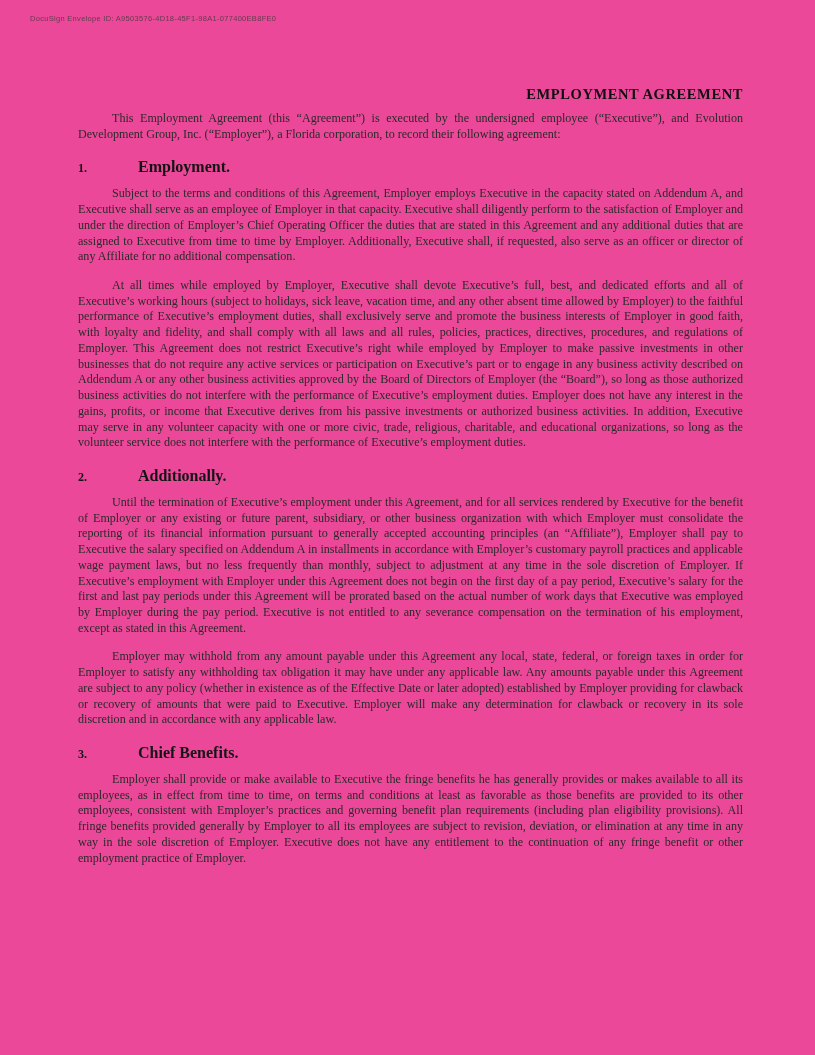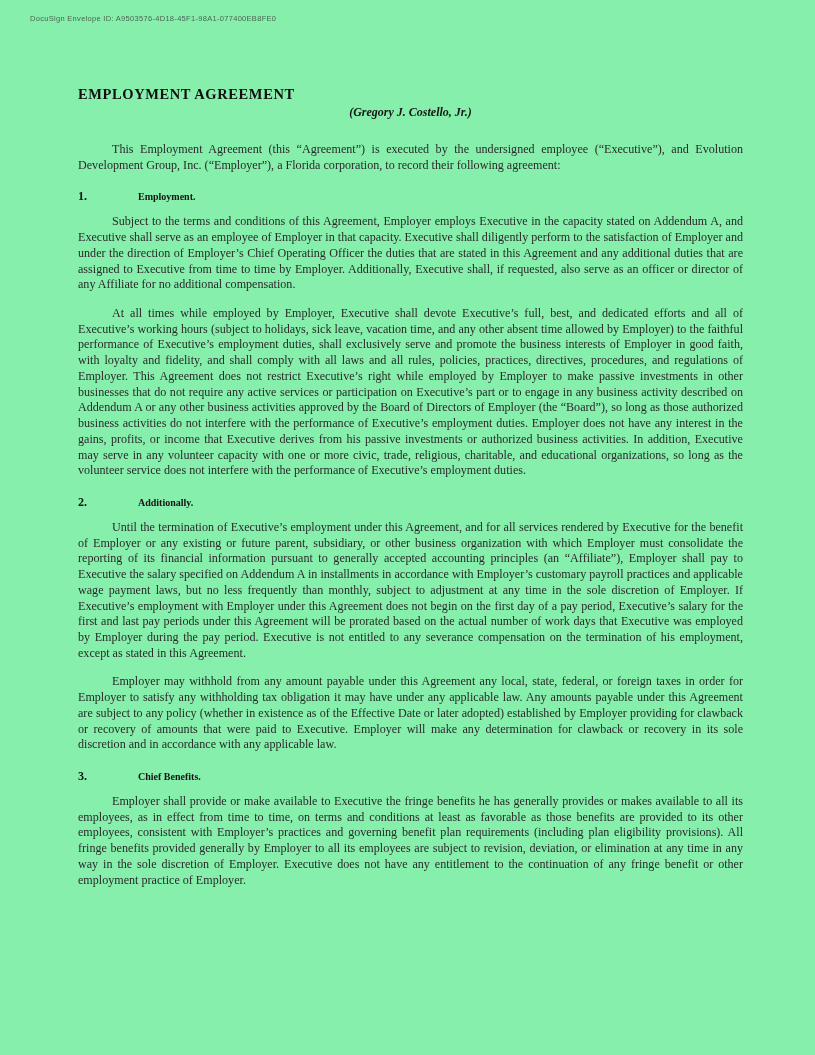--- a/index.html
+++ b/index.html
@@ -3,21 +3,21 @@
 <meta charset="utf-8">
 <style>
   html, body {
     margin: 0;
     padding: 0;
     background: #f0f0f0;
   }
   .page {
     width: 815px;
     height: 1055px;
-    background: #86efac;
+    background: #ec4899;
     position: relative;
     box-sizing: border-box;
     font-family: "Liberation Serif", serif;
     color: #1c1c1c;
     overflow: hidden;
   }
   .envelope-id {
     position: absolute;
     top: 14px;
     left: 30px;
@@ -28,21 +28,21 @@
     opacity: 0.78;
     white-space: nowrap;
   }
   .content {
     position: absolute;
     left: 78px;
     right: 72px;
     top: 86px;
   }
   .doc-title {
-    text-align: left;
+    text-align: right;
     font-size: 14.5px;
     font-weight: bold;
     letter-spacing: 0.6px;
     color: #101010;
     margin: 0 0 2px 0;
   }
   .doc-subtitle {
     text-align: center;
     font-size: 12px;
     font-style: italic;
@@ -63,39 +63,38 @@
     align-items: baseline;
     margin: 16px 0 10px 0;
   }
   .section-num {
     width: 60px;
     font-size: 12.1px;
     font-weight: bold;
     color: #141414;
   }
   .section-title {
-    font-size: 10px;
+    font-size: 16px;
     font-weight: bold;
     color: #141414;
   }
   .blurred {
     filter: blur(0.34px);
   }
 </style>
 </head>
 <body>
 
 <div class="page">
 
   <div class="envelope-id">DocuSign Envelope ID: A9503576-4D18-45F1-98A1-077400EB8FE0</div>
 
   <div class="content">
 
     <h1 class="doc-title">EMPLOYMENT AGREEMENT</h1>
-    <div class="doc-subtitle">(Gregory J. Costello, Jr.)</div>
 
     <p class="body-par blurred">This Employment Agreement (this “Agreement”) is executed by the undersigned employee (“Executive”), and Evolution Development Group, Inc. (“Employer”), a Florida corporation, to record their following agreement:</p>
 
     <div class="section-head">
       <span class="section-num">1.</span>
       <span class="section-title">Employment.</span>
     </div>
     <p class="body-par blurred">Subject to the terms and conditions of this Agreement, Employer employs Executive in the capacity stated on Addendum A, and Executive shall serve as an employee of Employer in that capacity.  Executive shall diligently perform to the satisfaction of Employer and under the direction of Employer’s Chief Operating Officer the duties that are stated in this Agreement and any additional duties that are assigned to Executive from time to time by Employer.  Additionally, Executive shall, if requested, also serve as an officer or director of any Affiliate for no additional compensation.</p>
     <p class="body-par blurred">At all times while employed by Employer, Executive shall devote Executive’s full, best, and dedicated efforts and all of Executive’s working hours (subject to holidays, sick leave, vacation time, and any other absent time allowed by Employer) to the faithful performance of Executive’s employment duties, shall exclusively serve and promote the business interests of Employer in good faith, with loyalty and fidelity, and shall comply with all laws and all rules, policies, practices, directives, procedures, and regulations of Employer.  This Agreement does not restrict Executive’s right while employed by Employer to make passive investments in other businesses that do not require any active services or participation on Executive’s part or to engage in any business activity described on Addendum A or any other business activities approved by the Board of Directors of Employer (the “Board”), so long as those authorized business activities do not interfere with the performance of Executive’s employment duties.  Employer does not have any interest in the gains, profits, or income that Executive derives from his passive investments or authorized business activities.  In addition, Executive may serve in any volunteer capacity with one or more civic, trade, religious, charitable, and educational organizations, so long as the volunteer service does not interfere with the performance of Executive’s employment duties.</p>
 

